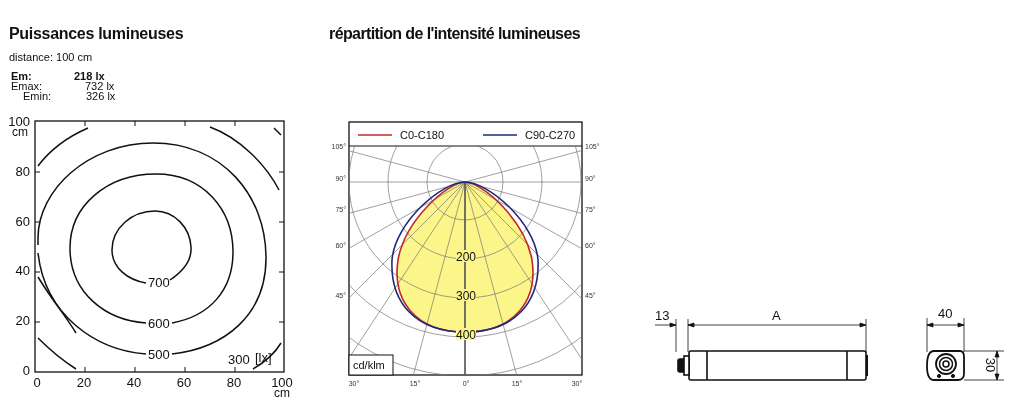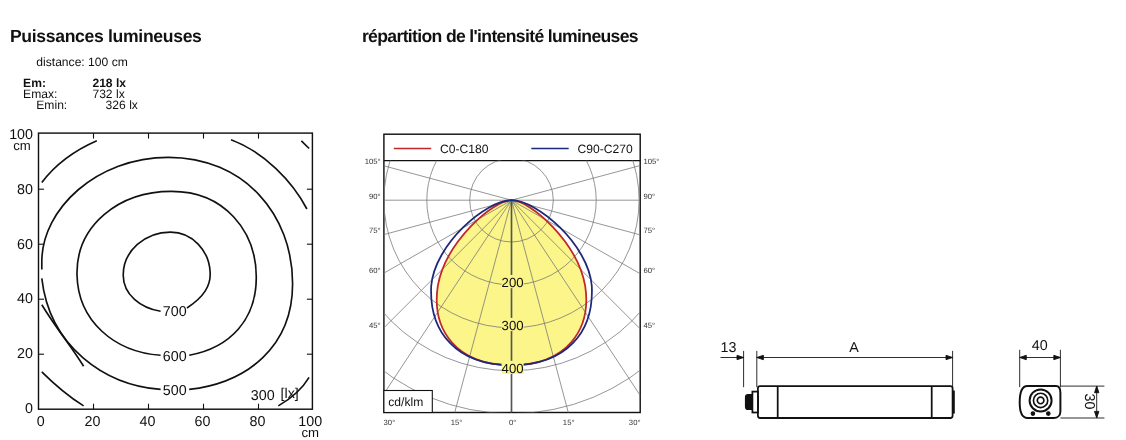--- a/index.html
+++ b/index.html
@@ -7,30 +7,30 @@
   .abs{position:absolute;}
   .title{font-size:16px;font-weight:bold;letter-spacing:-0.3px;margin-top:19px;}
   .small{font-size:11px;}
   .stat-row{font-size:11px;line-height:10px;}
   svg text{font-family:"Liberation Sans",sans-serif;}
 </style>
 </head>
 <body>
 
 <div class="abs title" style="left:9px;top:6px;">Puissances lumineuses</div>
-<div class="abs small" style="left:9px;top:51px;margin-left:24px;">
+<div class="abs small" style="left:9px;top:51px;">
   <span>distance:</span>
   <span>100 cm</span>
 </div>
-<div class="abs" style="left:21px;top:71px;width:120px;">
+<div class="abs" style="left:11px;top:71px;width:120px;">
   <div class="stat-row" style="display:flex;font-weight:bold;">
     <span style="width:63px">Em:</span>
     <span>218 lx</span>
   </div>
-  <div class="stat-row" style="display:flex;">
+  <div class="stat-row" style="display:flex;gap:11px;">
     <span style="width:63px">Emax:</span>
     <span>732 lx</span>
   </div>
   <div class="stat-row" style="display:flex;padding-left:12px;">
     <span style="width:63px">Emin:</span>
     <span>326 lx</span>
   </div>
 </div>
 
 <svg class="abs" style="left:0;top:110px;" width="300" height="290">

